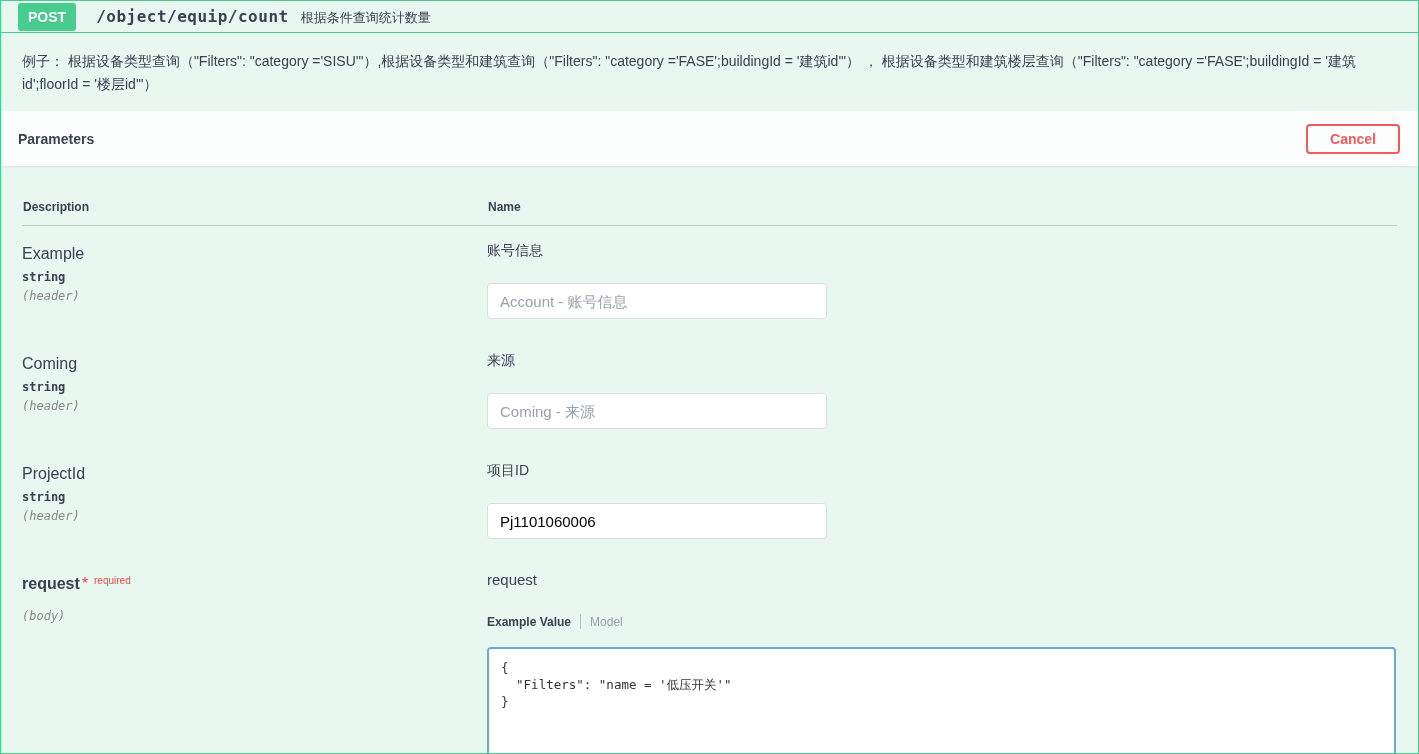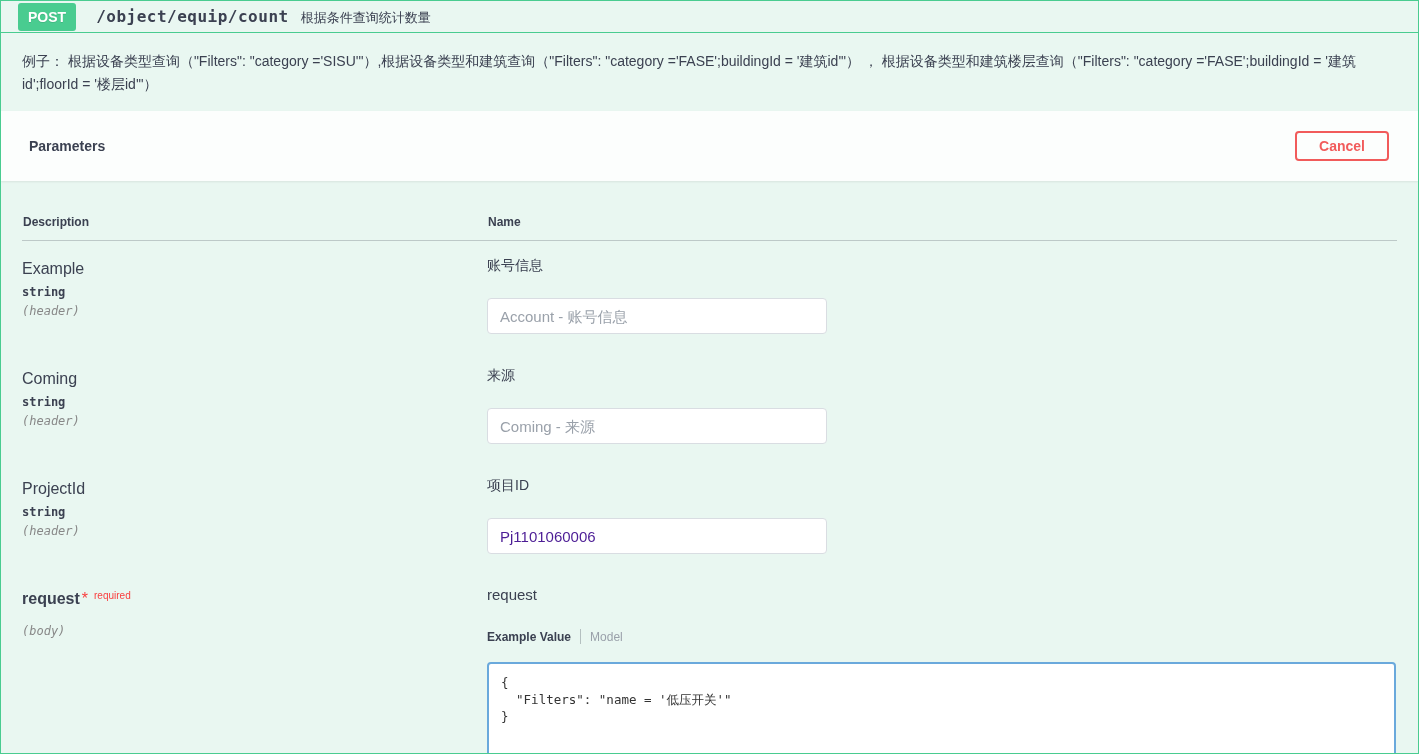--- a/index.html
+++ b/index.html
@@ -49,25 +49,25 @@
   }
   
   .op-description {
     padding: 17px 58px 15px 21px;
     font-size: 14px;
     line-height: 23px;
   }
   
   .section-header {
     background: rgba(255,255,255,.85);
-    height: 70px;
+    height: 55px;
     display: flex;
     align-items: center;
     justify-content: space-between;
-    padding: 0 28px;
+    padding: 0 17px;
     box-shadow: 0 1px 2px rgba(0,0,0,.08);
   }
   .section-title {
     font-size: 14px;
     font-weight: bold;
   }
   .btn-cancel {
     background: transparent;
     border: 2px solid #f15b5b;
     color: #f15b5b;
@@ -128,21 +128,21 @@
     display: block;
     margin-top: 23px;
     width: 340px;
     height: 36px;
     border: 1px solid #d9dde2;
     border-radius: 4px;
     background: #fff;
     padding: 0 12px;
     font-family: "Liberation Sans", sans-serif;
     font-size: 15px;
-    color: #4c1d95;
+    color: #000000;
     outline: none;
   }
   .param-input::placeholder { color: #9aa1aa; }
   
   .tabs {
     display: flex;
     align-items: center;
     margin-top: 24px;
   }
   .tab { font-size: 12px; cursor: pointer; }

